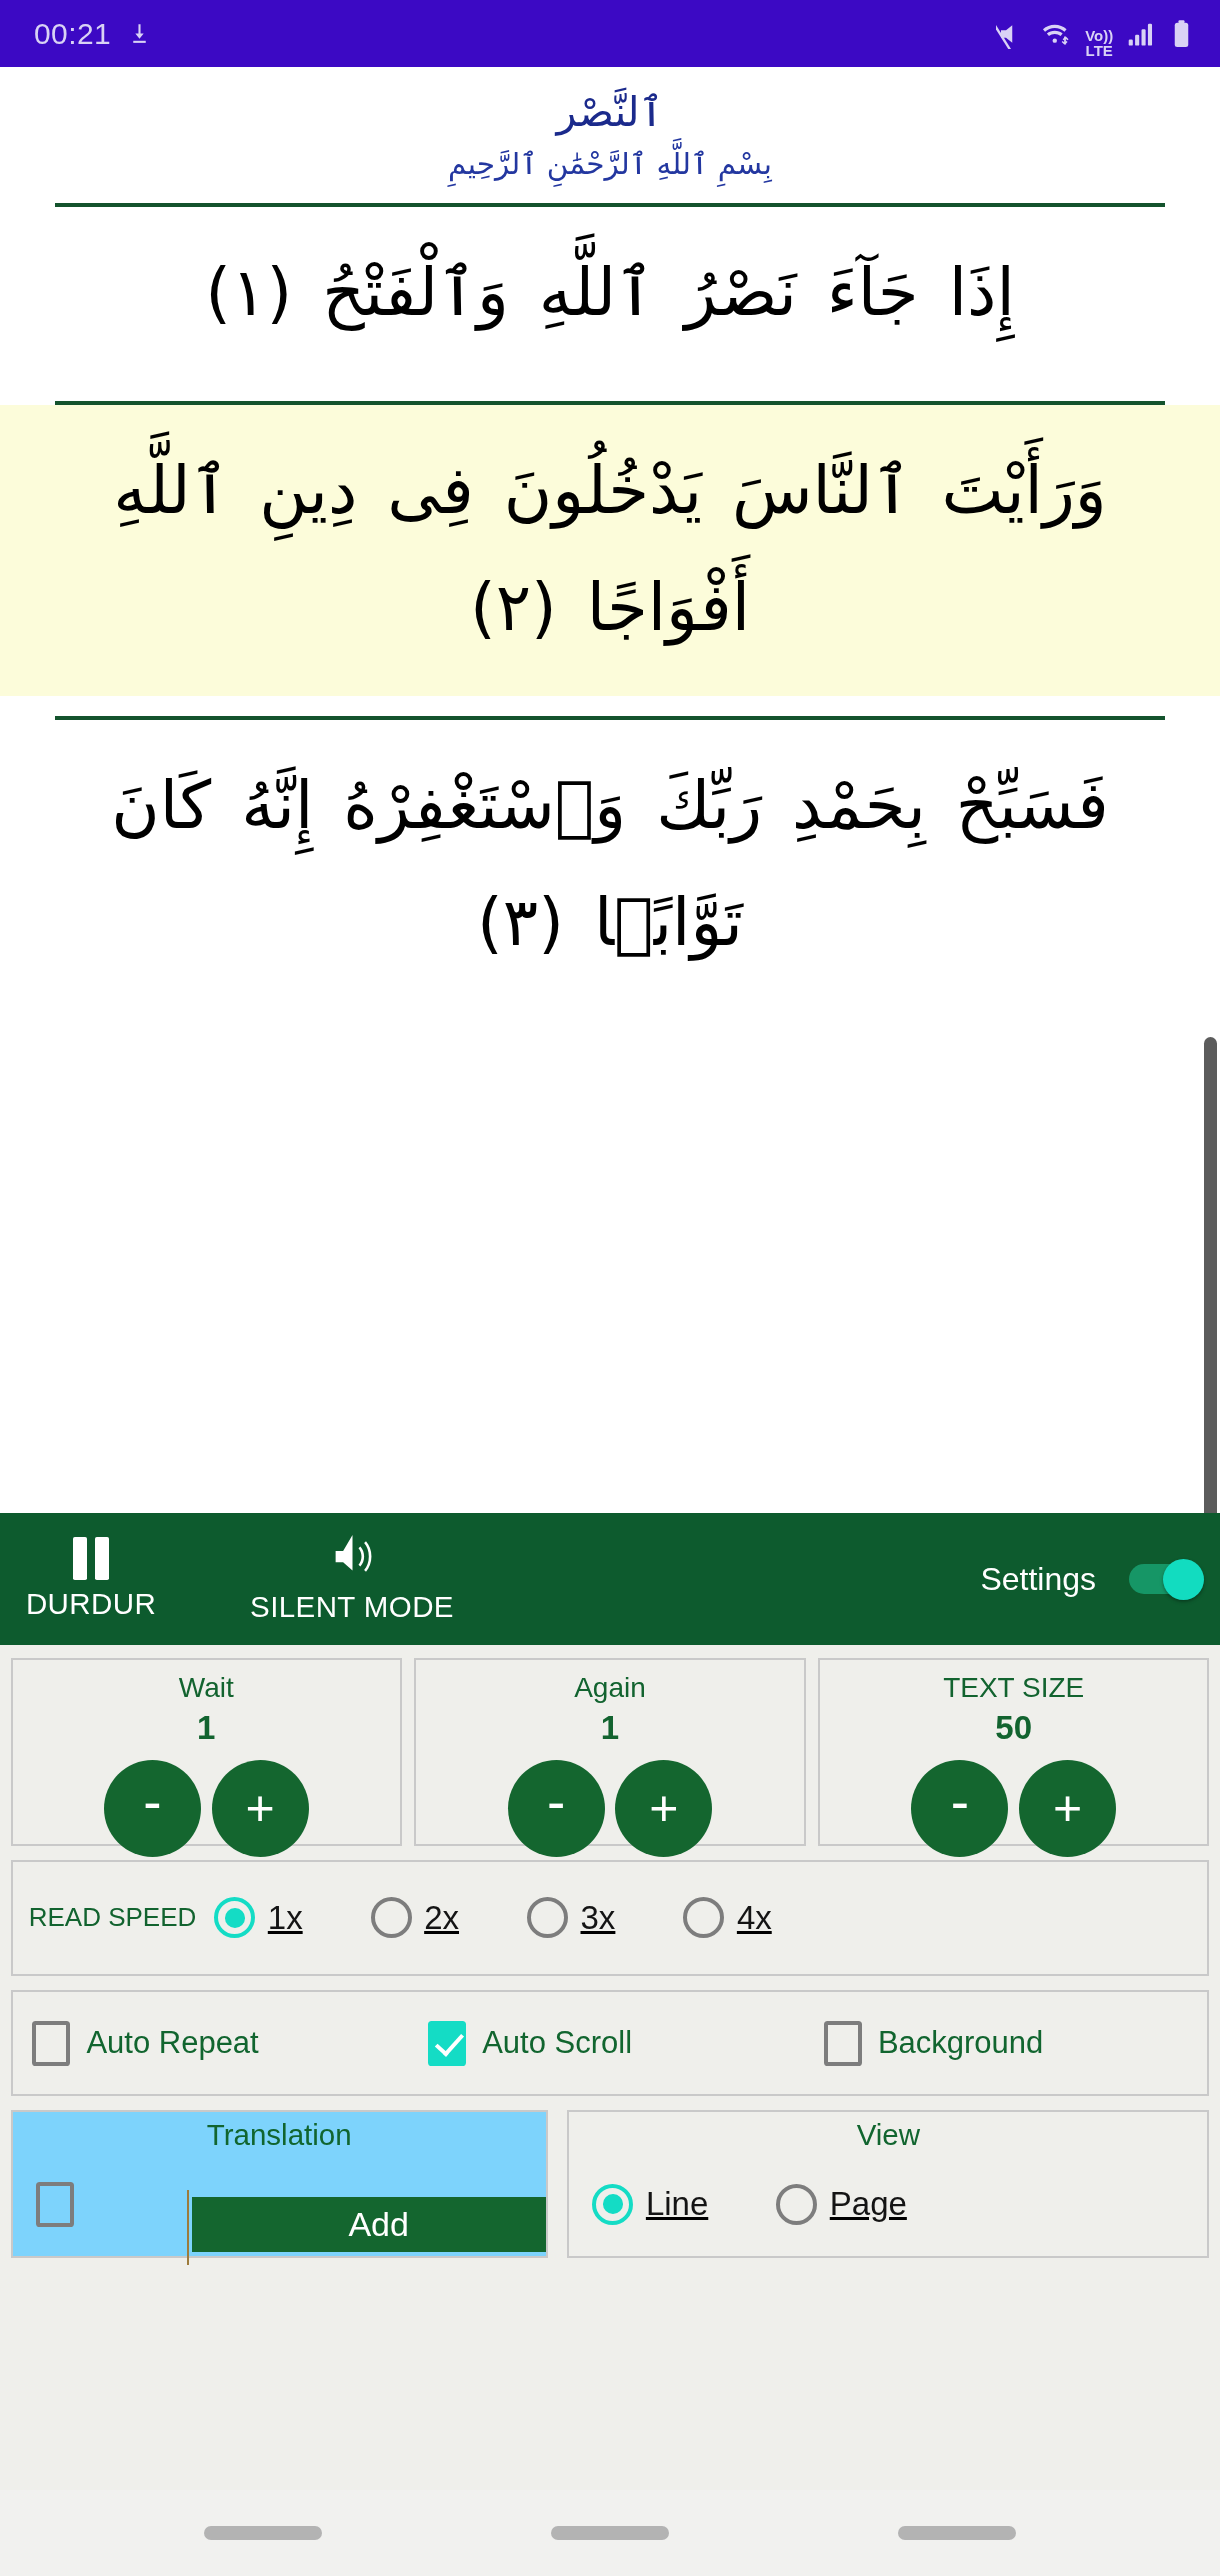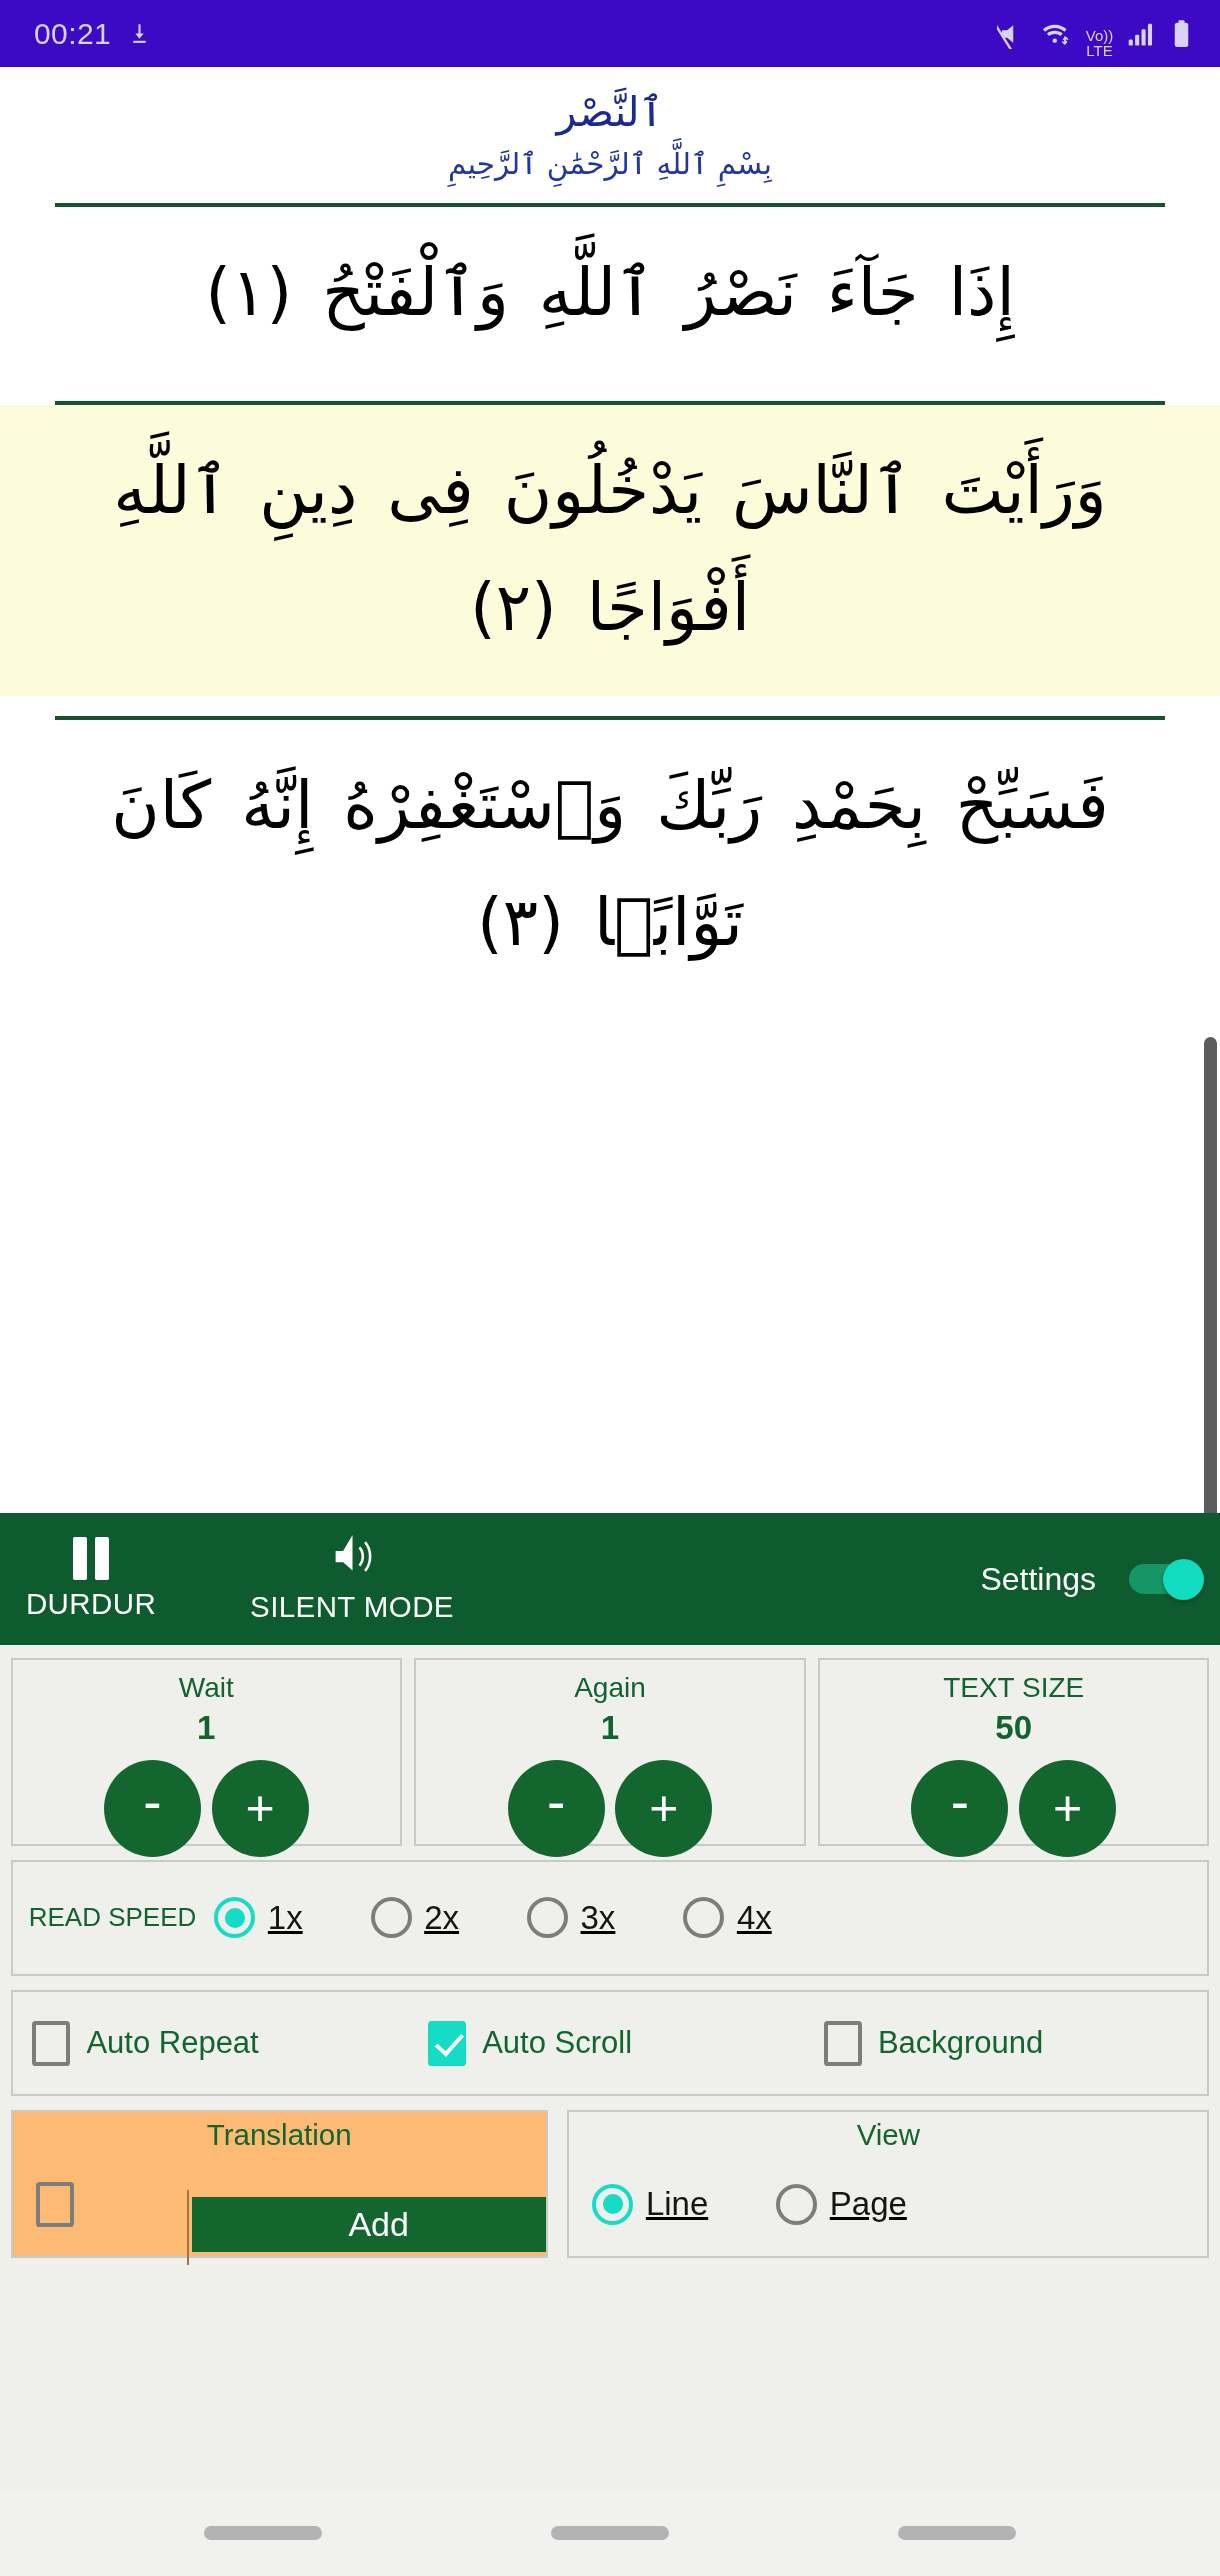--- a/index.html
+++ b/index.html
@@ -37,21 +37,21 @@
     color: #d9d2f5;
     font-size: 30px;
     letter-spacing: 0.4px;
     font-family: "Liberation Sans", sans-serif;
   }
   .sb-right { display: flex; align-items: center; gap: 13.4px; }
   .sb-icon { display: inline-flex; align-items: center; justify-content: center; }
   .volte-box {
     display: flex; flex-direction: column; align-items: center;
     color: #d9d2f5; line-height: 0.95;
-    font-size: 15px; font-weight: normal;
+    font-size: 15px; font-weight: bold;
     font-family: "Liberation Sans", sans-serif;
     margin-top: 20px;
   }
 
   
   .reader {
     position: relative;
     background: #ffffff;
     flex: 0 0 auto;
     height: 1446px;
@@ -314,21 +314,21 @@
   }
 
   .bottom-row {
     display: flex;
     gap: 19.7px;
     height: 148px;
   }
   .panel-trans {
     flex: 0 0 537px;
     border: 2.7px solid #c9c9c9;
-    background: #fdba74;
+    background: #7dd3fc;
     position: relative;
     display: flex;
     flex-direction: column;
   }
   .panel-title {
     text-align: center;
     color: #11652f;
     font-size: 29.5px;
     padding-top: 5.4px;
     font-family: "Liberation Sans", sans-serif;

